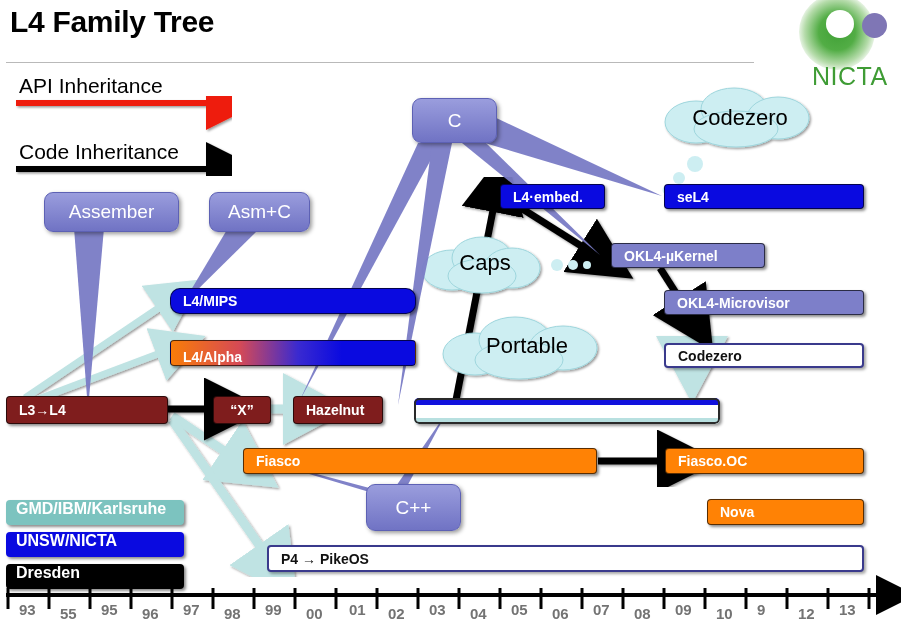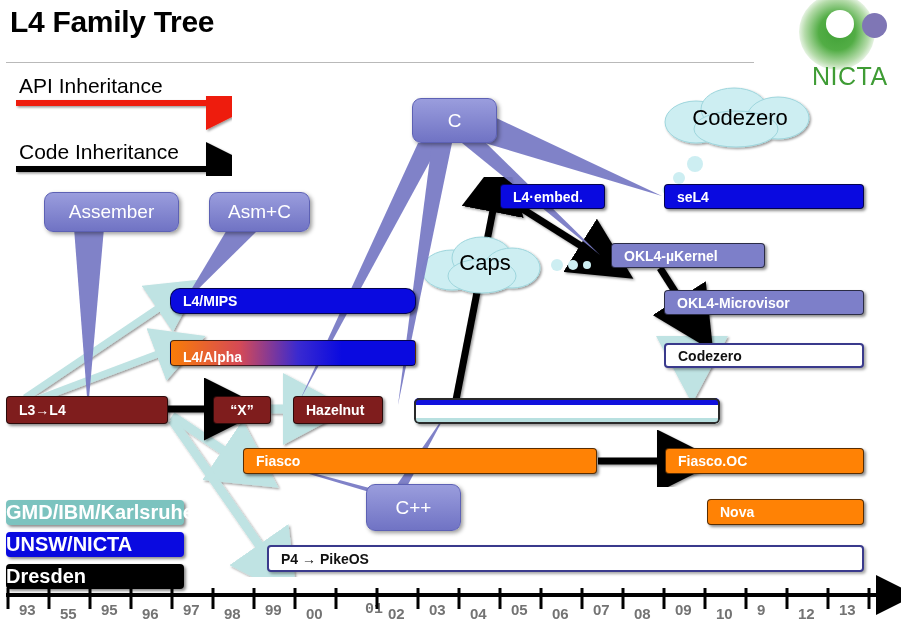--- a/index.html
+++ b/index.html
@@ -30,22 +30,22 @@
   .n-purple{background:#7d7fc9;}
   .n-white{background:#ffffff;color:#111;border:2px solid #3a3a8c;box-shadow:2px 2px 3px rgba(0,0,0,0.35);}
   .n-gradalpha{background:linear-gradient(90deg,#f97c08 0%,#d64a55 28%,#3a2ad0 52%,#0a0ae0 70%,#0a0ae0 100%);align-items:flex-end;}
   .n-empty{background:#ffffff;border:none;box-shadow:2px 2px 3px rgba(0,0,0,0.4);
            border-radius:5px;overflow:hidden;}
   .n-empty .cap-top{position:absolute;left:0;right:0;top:0;height:7px;background:#1111dd;}
   .n-empty .cap-bot{position:absolute;left:0;right:0;bottom:0;height:6px;background:#b8e0e0;}
   .n-empty .frame{position:absolute;inset:0;border:2px solid #2a2a2a;border-radius:5px;}
 
   
-  .keybox{position:absolute;box-sizing:border-box;border-radius:4px;display:flex;align-items:center;
-          font-size:20px;font-weight:bold;color:#fff;white-space:nowrap;
+  .keybox{position:absolute;box-sizing:border-box;border-radius:4px;display:flex;align-items:flex-start;
+          font-size:16px;font-weight:bold;color:#fff;padding-left:10px;white-space:nowrap;
           box-shadow:2px 2px 3px rgba(0,0,0,0.45);}
 
   
   .callout{position:absolute;box-sizing:border-box;border-radius:9px;
            background:linear-gradient(180deg,#9a9ddd 0%,#7073c4 100%);
            border:1px solid #5d61b4;
            display:flex;align-items:center;justify-content:center;
            color:#fff;font-size:19px;
            box-shadow:2px 2px 4px rgba(0,0,0,0.4);}
 
@@ -131,20 +131,31 @@
         <ellipse cx="92" cy="36" rx="28" ry="20" fill="#cdeef2" stroke="#9ed6dd" stroke-width="1"></ellipse>
         <ellipse cx="62" cy="44" rx="34" ry="17" fill="#cdeef2" stroke="#9ed6dd" stroke-width="1"></ellipse>
       </g>
       <circle cx="137" cy="33" r="6" fill="#cdeef2"></circle>
       <circle cx="153" cy="33" r="5" fill="#cdeef2"></circle>
       <circle cx="167" cy="33" r="4" fill="#cdeef2"></circle>
     </svg>
     <div class="ctext">Caps</div>
   </div>
 
+  <div class="cloud lay1" style="left:437px;top:310px;width:180px;height:72px;">
+    <svg viewBox="0 0 180 72" style="width:180px;height:72px;position:absolute;left:0;top:0;">
+      <g filter="url(#sh)">
+        <ellipse cx="38" cy="44" rx="32" ry="21" fill="#cdeef2" stroke="#9ed6dd" stroke-width="1"></ellipse>
+        <ellipse cx="78" cy="30" rx="36" ry="23" fill="#cdeef2" stroke="#9ed6dd" stroke-width="1"></ellipse>
+        <ellipse cx="126" cy="38" rx="34" ry="22" fill="#cdeef2" stroke="#9ed6dd" stroke-width="1"></ellipse>
+        <ellipse cx="82" cy="50" rx="44" ry="19" fill="#cdeef2" stroke="#9ed6dd" stroke-width="1"></ellipse>
+      </g>
+    </svg>
+    <div class="ctext">Portable</div>
+  </div>
 
   <div class="cloud lay1" style="left:660px;top:84px;width:160px;height:68px;">
     <svg viewBox="0 0 160 68" style="width:160px;height:68px;position:absolute;left:0;top:0;">
       <g filter="url(#sh)">
         <ellipse cx="36" cy="38" rx="31" ry="21" fill="#cdeef2" stroke="#9ed6dd" stroke-width="1"></ellipse>
         <ellipse cx="74" cy="25" rx="33" ry="21" fill="#cdeef2" stroke="#9ed6dd" stroke-width="1"></ellipse>
         <ellipse cx="118" cy="34" rx="31" ry="21" fill="#cdeef2" stroke="#9ed6dd" stroke-width="1"></ellipse>
         <ellipse cx="76" cy="45" rx="42" ry="18" fill="#cdeef2" stroke="#9ed6dd" stroke-width="1"></ellipse>
       </g>
       <circle cx="35" cy="80" r="8" fill="#cdeef2"></circle>
@@ -296,21 +307,21 @@
   </svg>
   <div id="tl-years">
       <div class="tl-num" style="left: 19px; top: 601px;">93</div>
       <div class="tl-num" style="left: 60px; top: 605px;">55</div>
       <div class="tl-num" style="left: 101px; top: 601px;">95</div>
       <div class="tl-num" style="left: 142px; top: 605px;">96</div>
       <div class="tl-num" style="left: 183px; top: 601px;">97</div>
       <div class="tl-num" style="left: 224px; top: 605px;">98</div>
       <div class="tl-num" style="left: 265px; top: 601px;">99</div>
       <div class="tl-num" style="left: 306px; top: 605px;">00</div>
-      <div class="tl-num" style="left: 365px; top: 601px; font-family: Liberation Mono, monospace;">01</div>
+      <div class="tl-num" style="left: 349px; top: 601px;">01</div>
       <div class="tl-num" style="left: 388px; top: 605px;">02</div>
       <div class="tl-num" style="left: 429px; top: 601px;">03</div>
       <div class="tl-num" style="left: 470px; top: 605px;">04</div>
       <div class="tl-num" style="left: 511px; top: 601px;">05</div>
       <div class="tl-num" style="left: 552px; top: 605px;">06</div>
       <div class="tl-num" style="left: 593px; top: 601px;">07</div>
       <div class="tl-num" style="left: 634px; top: 605px;">08</div>
       <div class="tl-num" style="left: 675px; top: 601px;">09</div>
       <div class="tl-num" style="left: 716px; top: 605px;">10</div>
       <div class="tl-num" style="left: 757px; top: 601px;">9</div>

